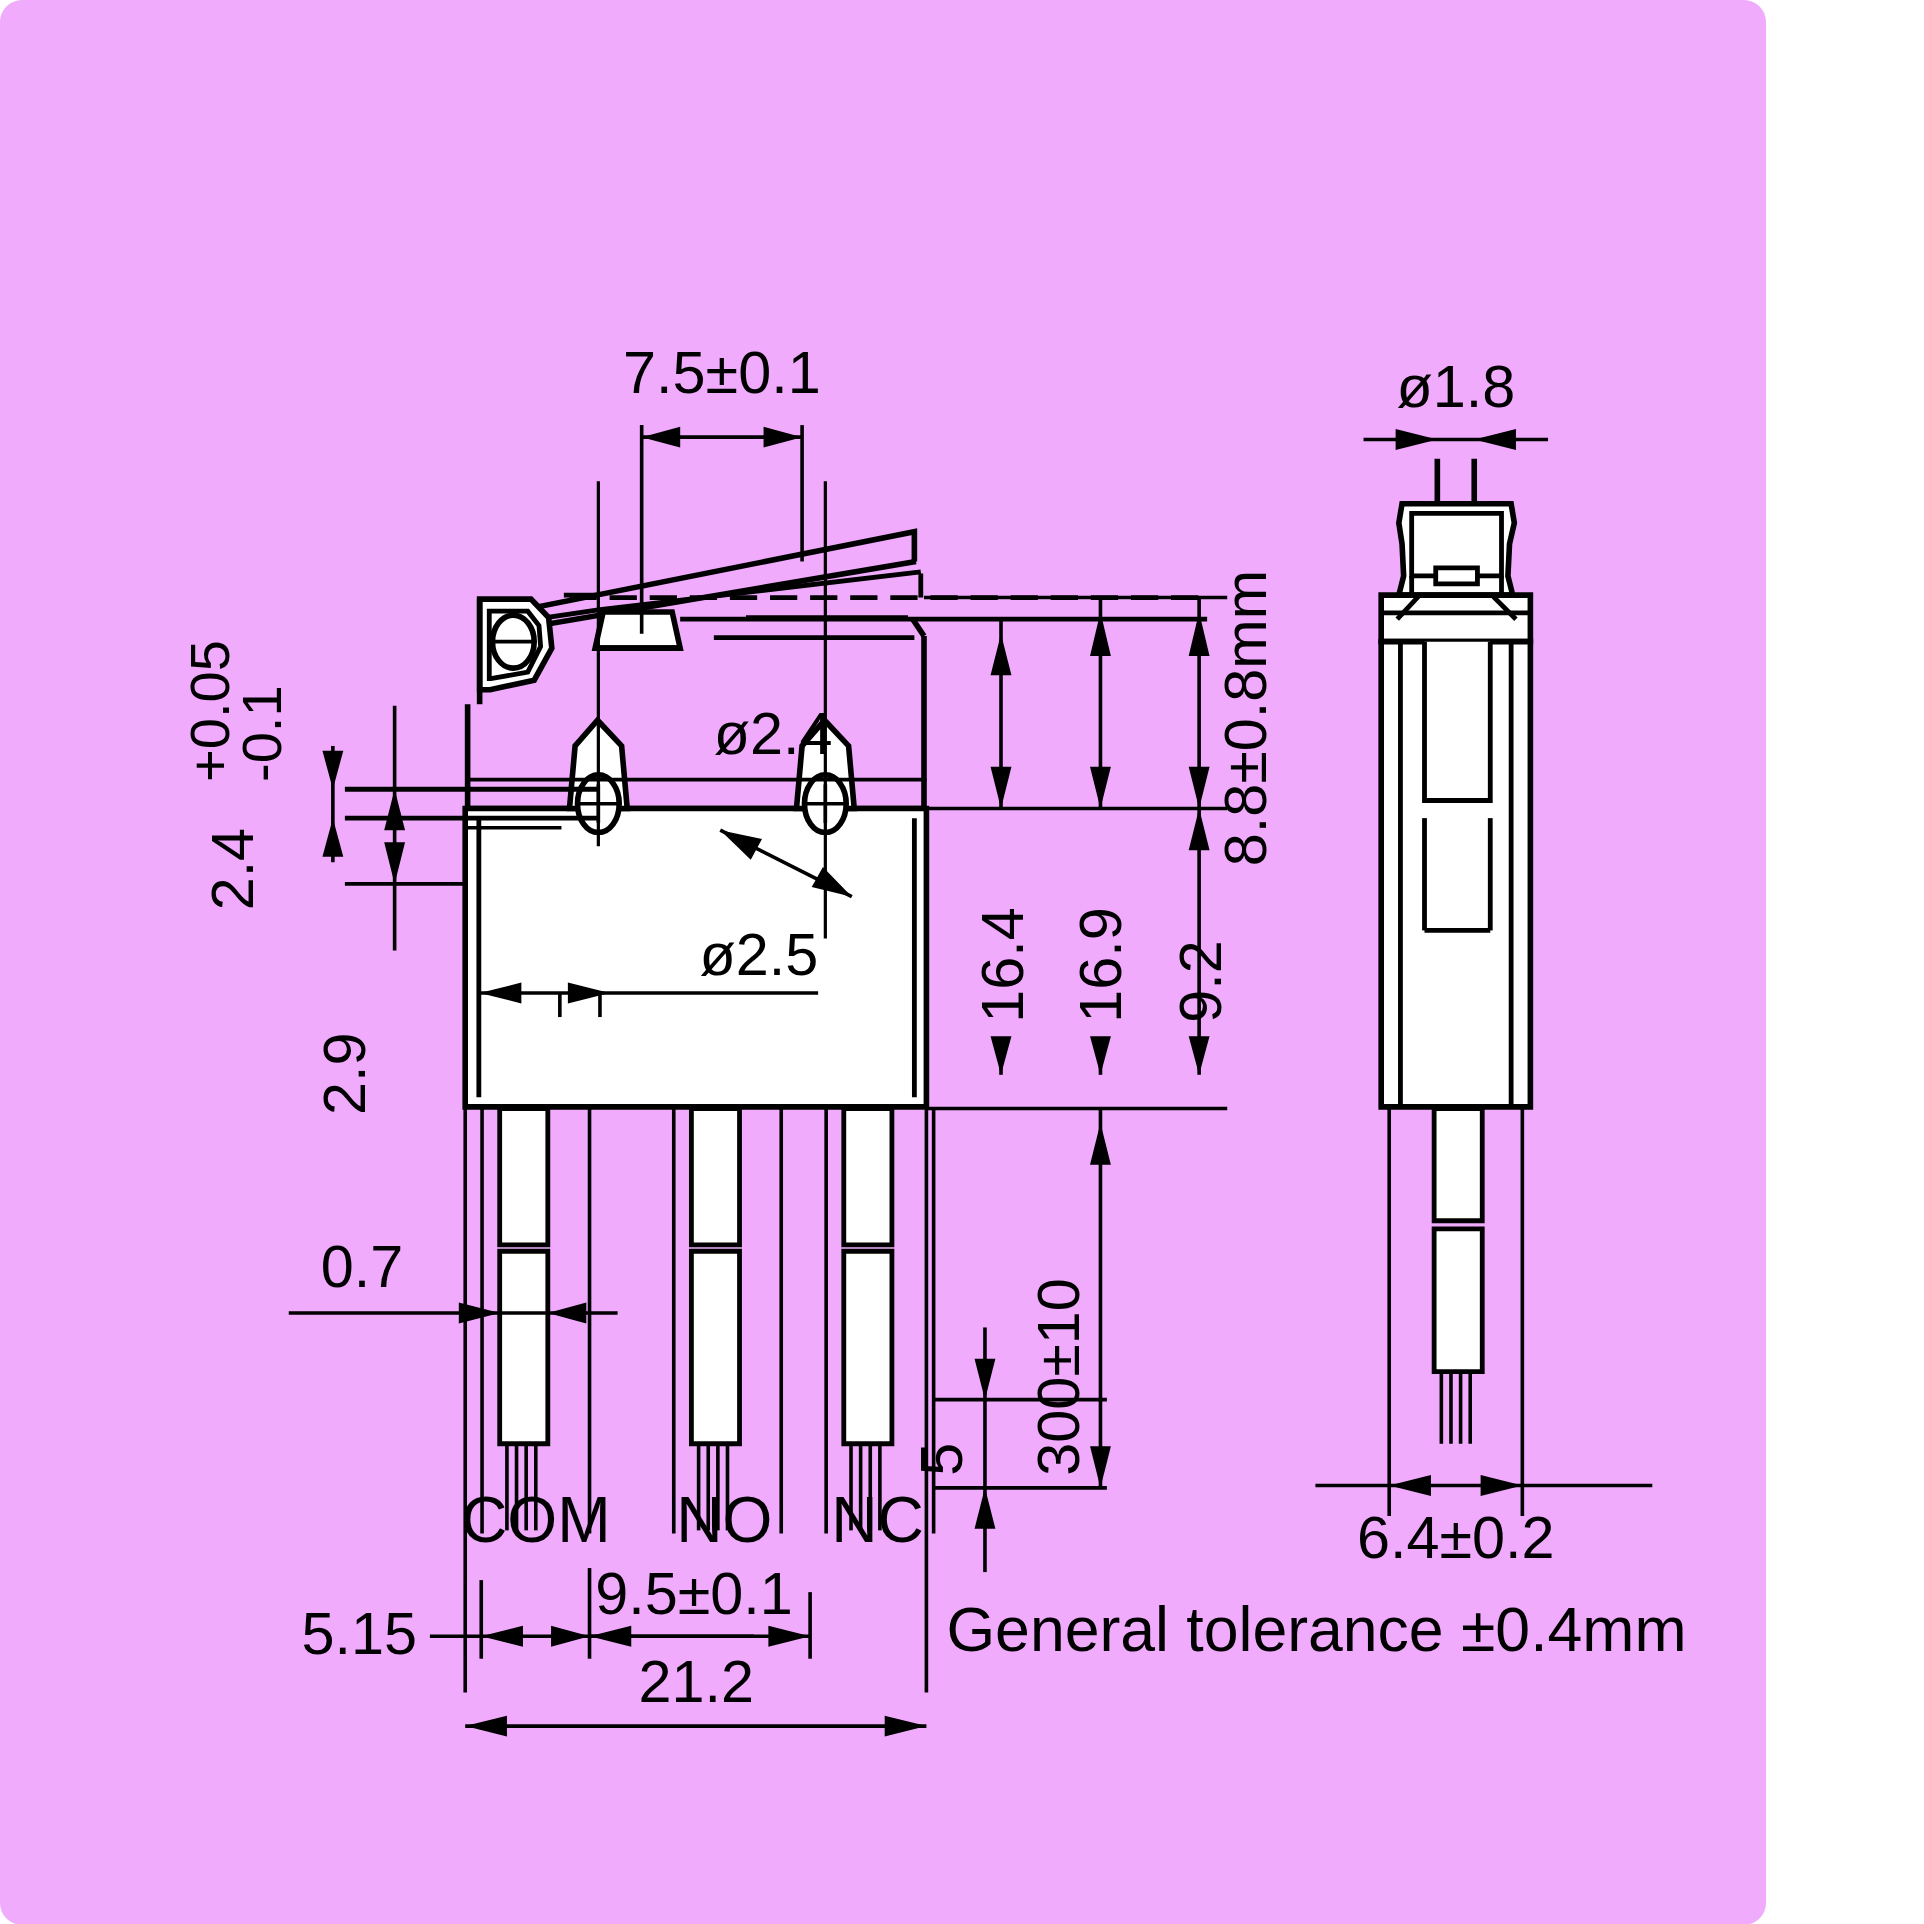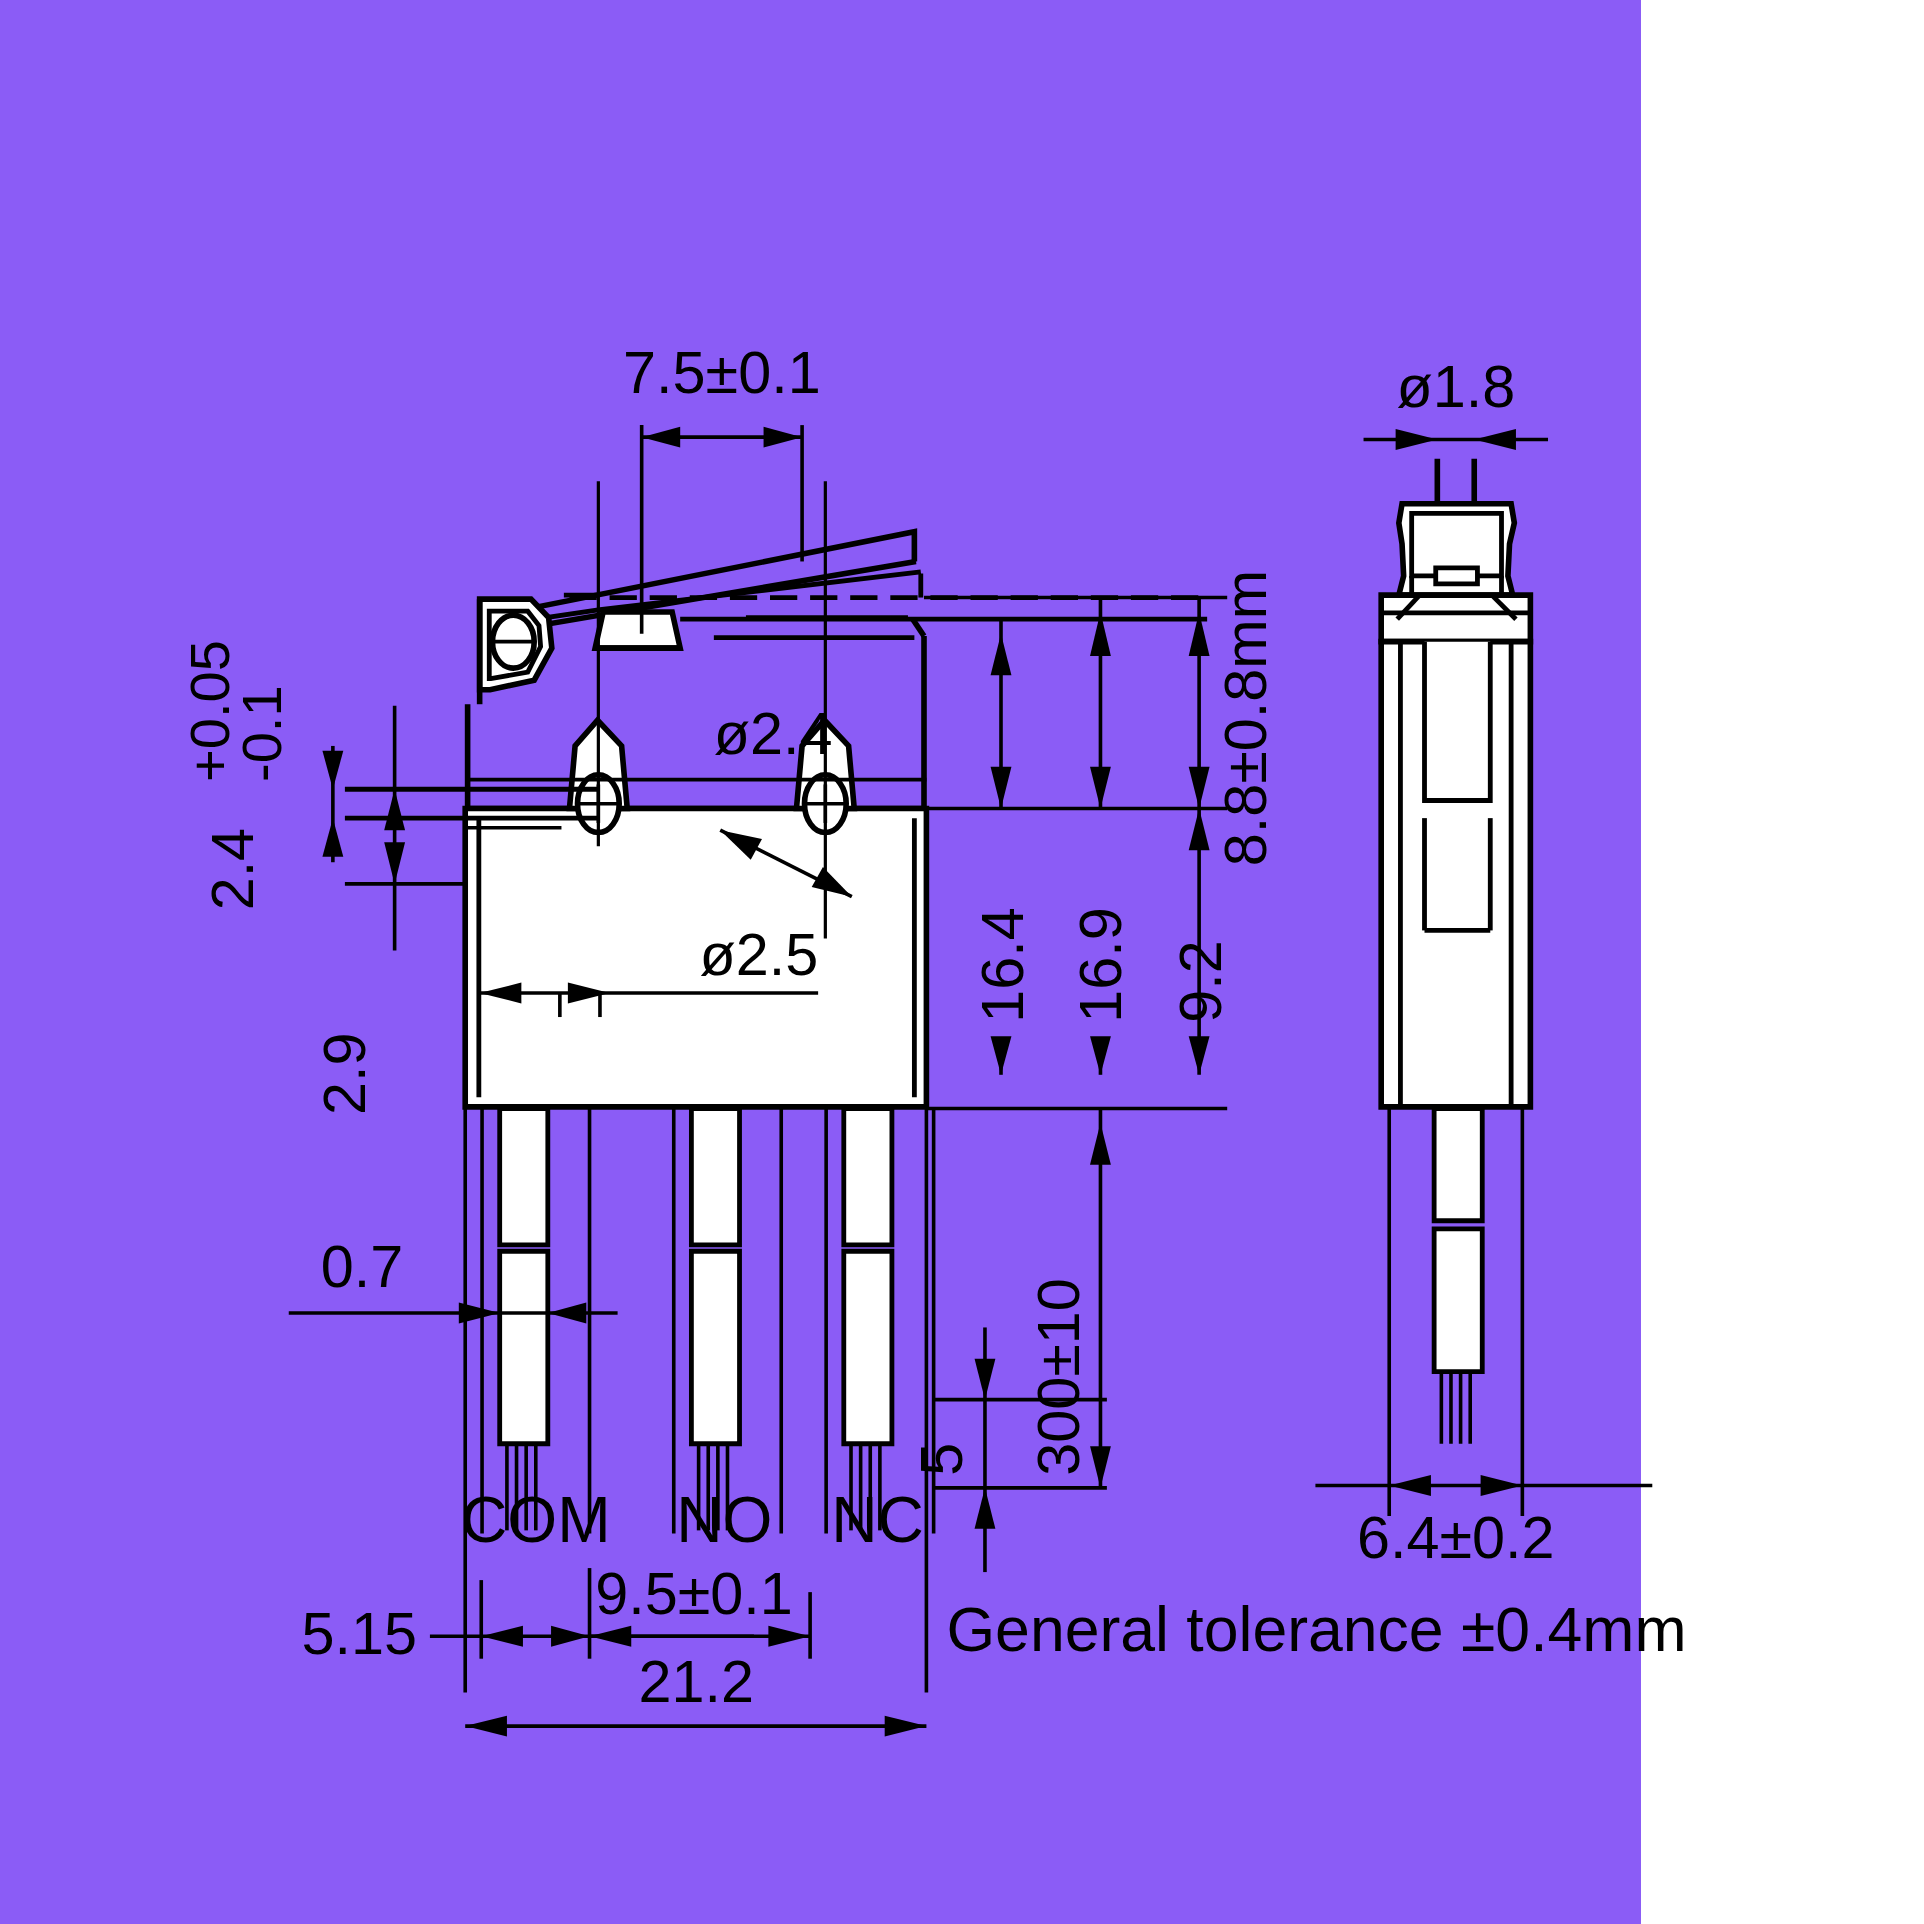--- a/index.html
+++ b/index.html
@@ -2,21 +2,21 @@
 <html style="font-size:13px"><head>
 <meta charset="utf-8">
 <style>
   html,body{margin:0;padding:0;background:#ffffff;}
   body{
     width:1925px;height:1925px;
     font-family:"Liberation Sans", sans-serif;
     color:#000;
     overflow:hidden;
   }
-  #stage{position:relative;width:1641px;height:1925px;background:#8b5cf6;}
+  #stage{position:relative;width:1766px;height:1925px;background:#f0abfc;border-radius:22px;}
   svg#drawing{position:absolute;left:0;top:0;width:1925px;height:1925px;display:block;}
   .ln{stroke:#000;fill:none;stroke-linecap:butt;stroke-linejoin:miter;}
   .thick{stroke-width:7;}
   .med{stroke-width:6;}
   .thin{stroke-width:4.5;}
   .hair{stroke-width:4;}
   .dash{stroke-dasharray:34 16;}
   .fillw{fill:#fff;}
   text{font-family:"Liberation Sans", sans-serif;fill:#000;}
   .dim{font-size:74px;}

